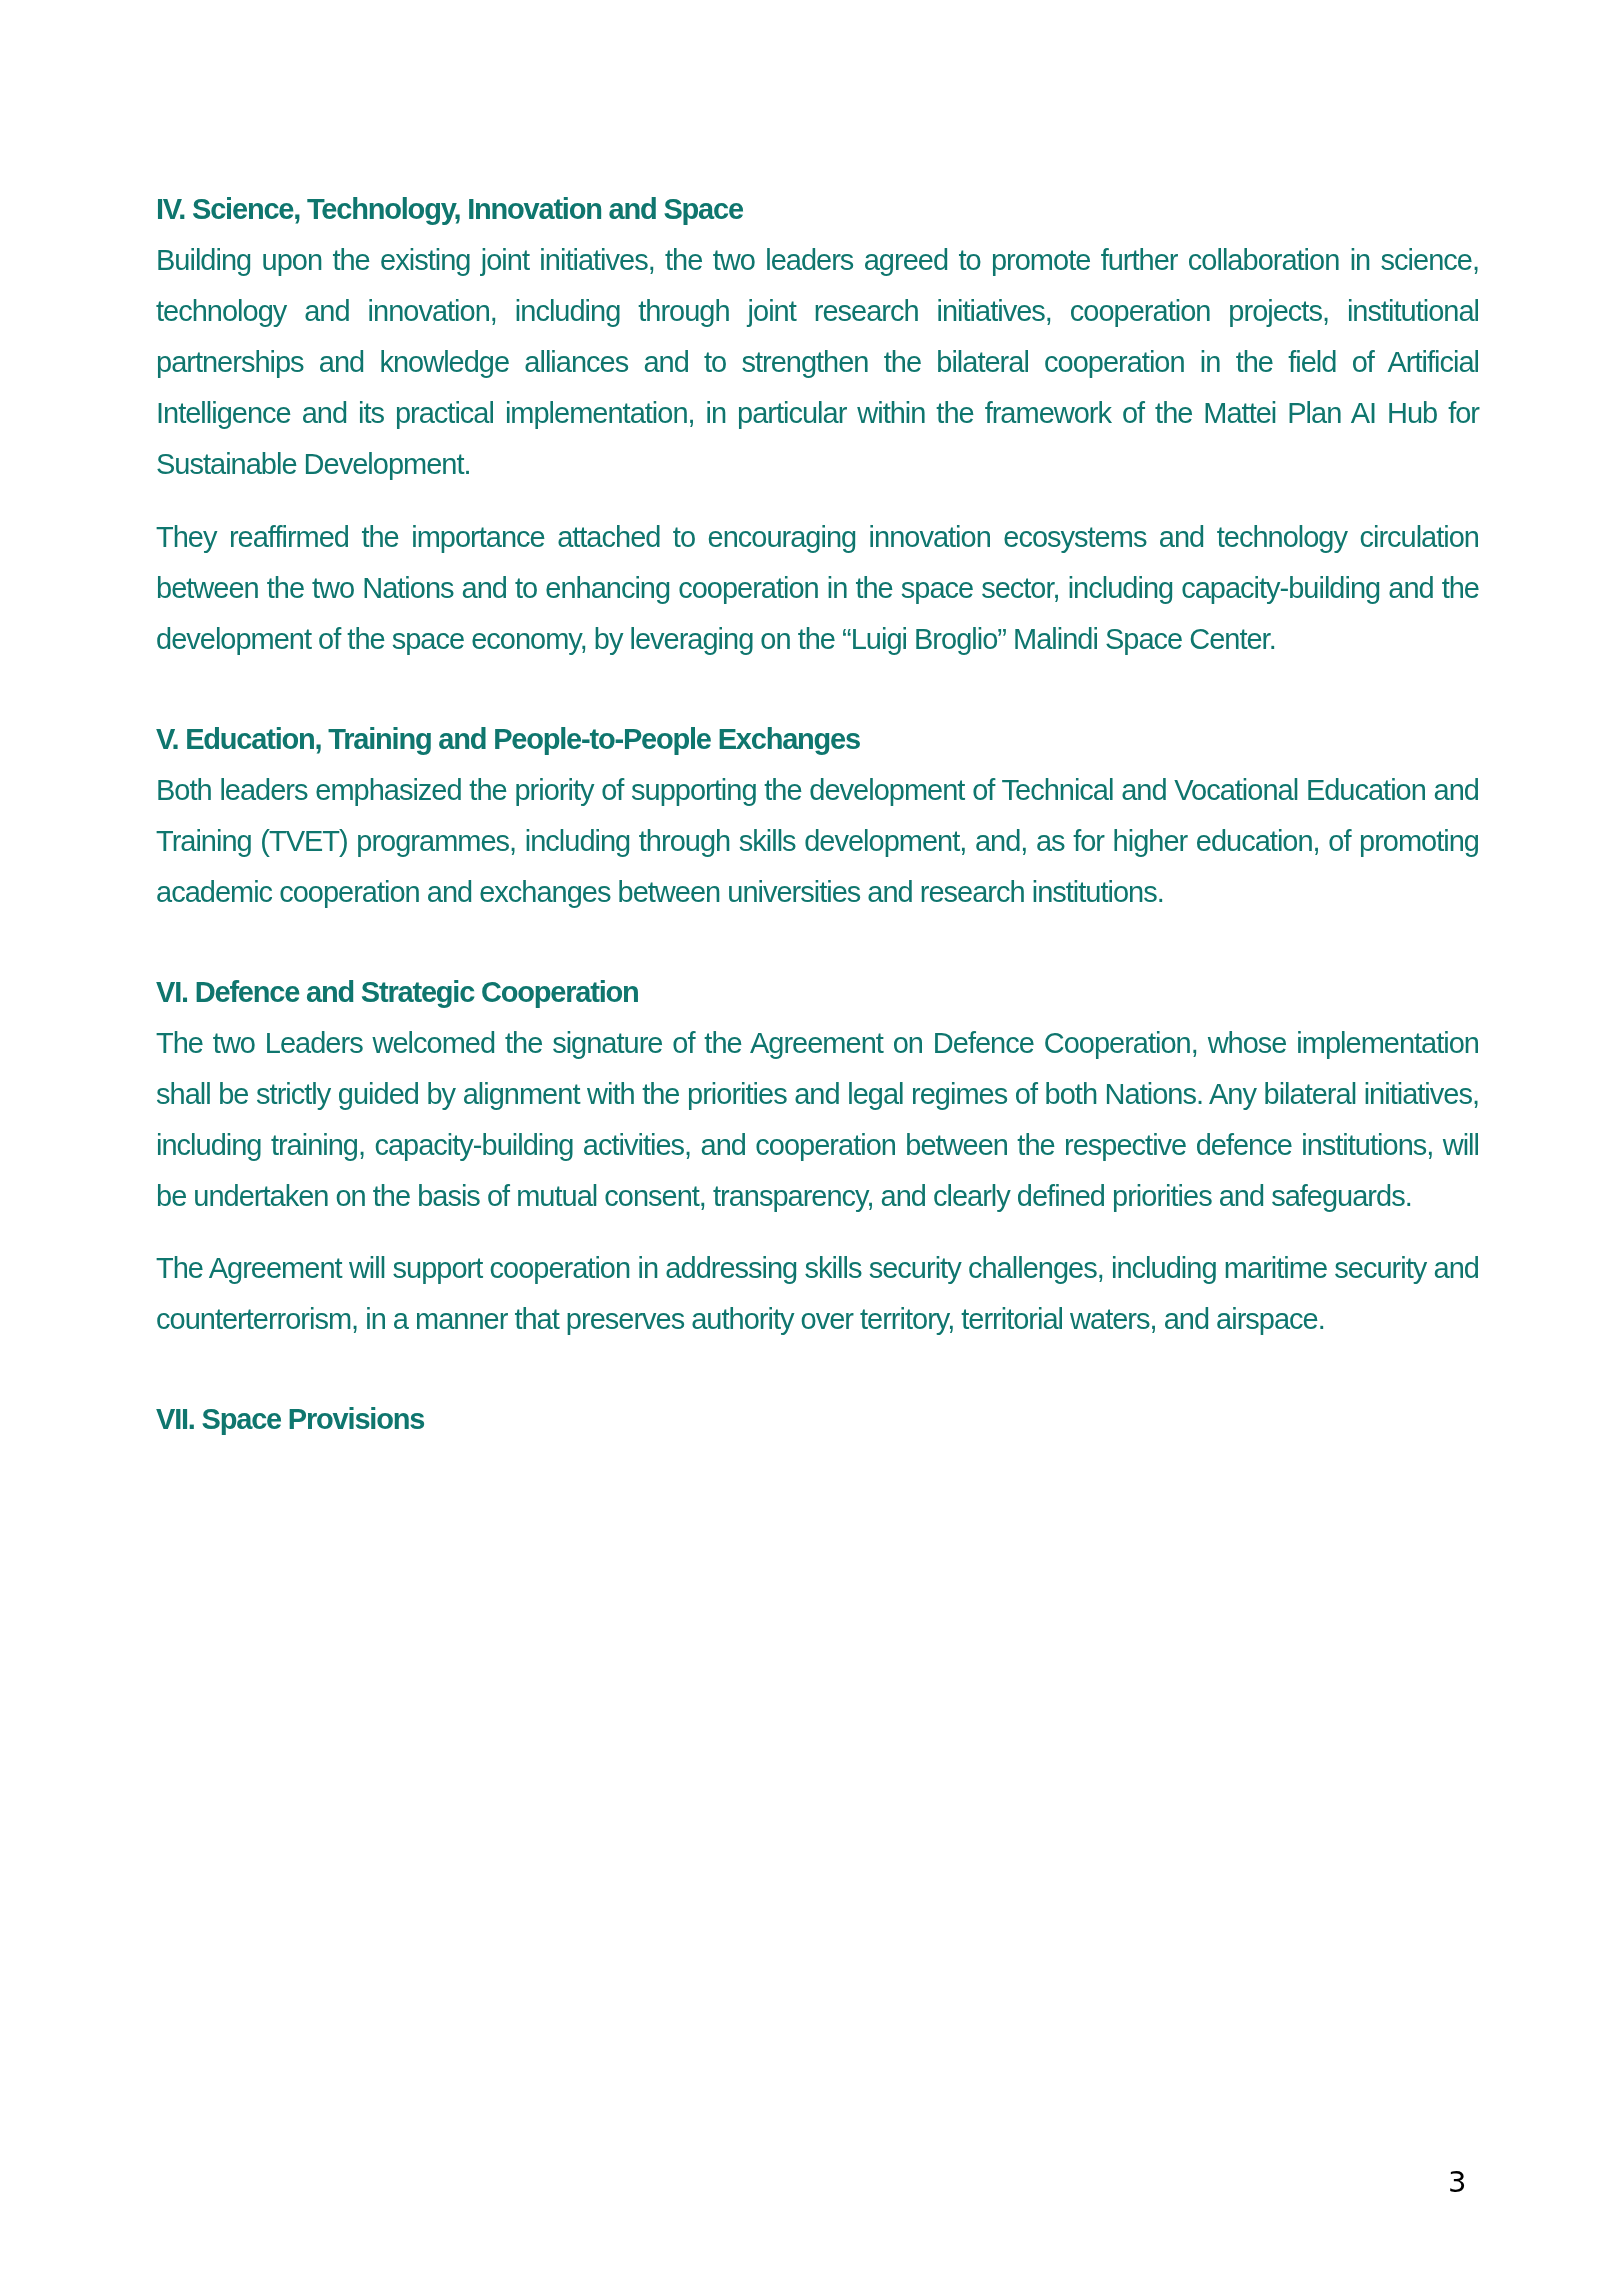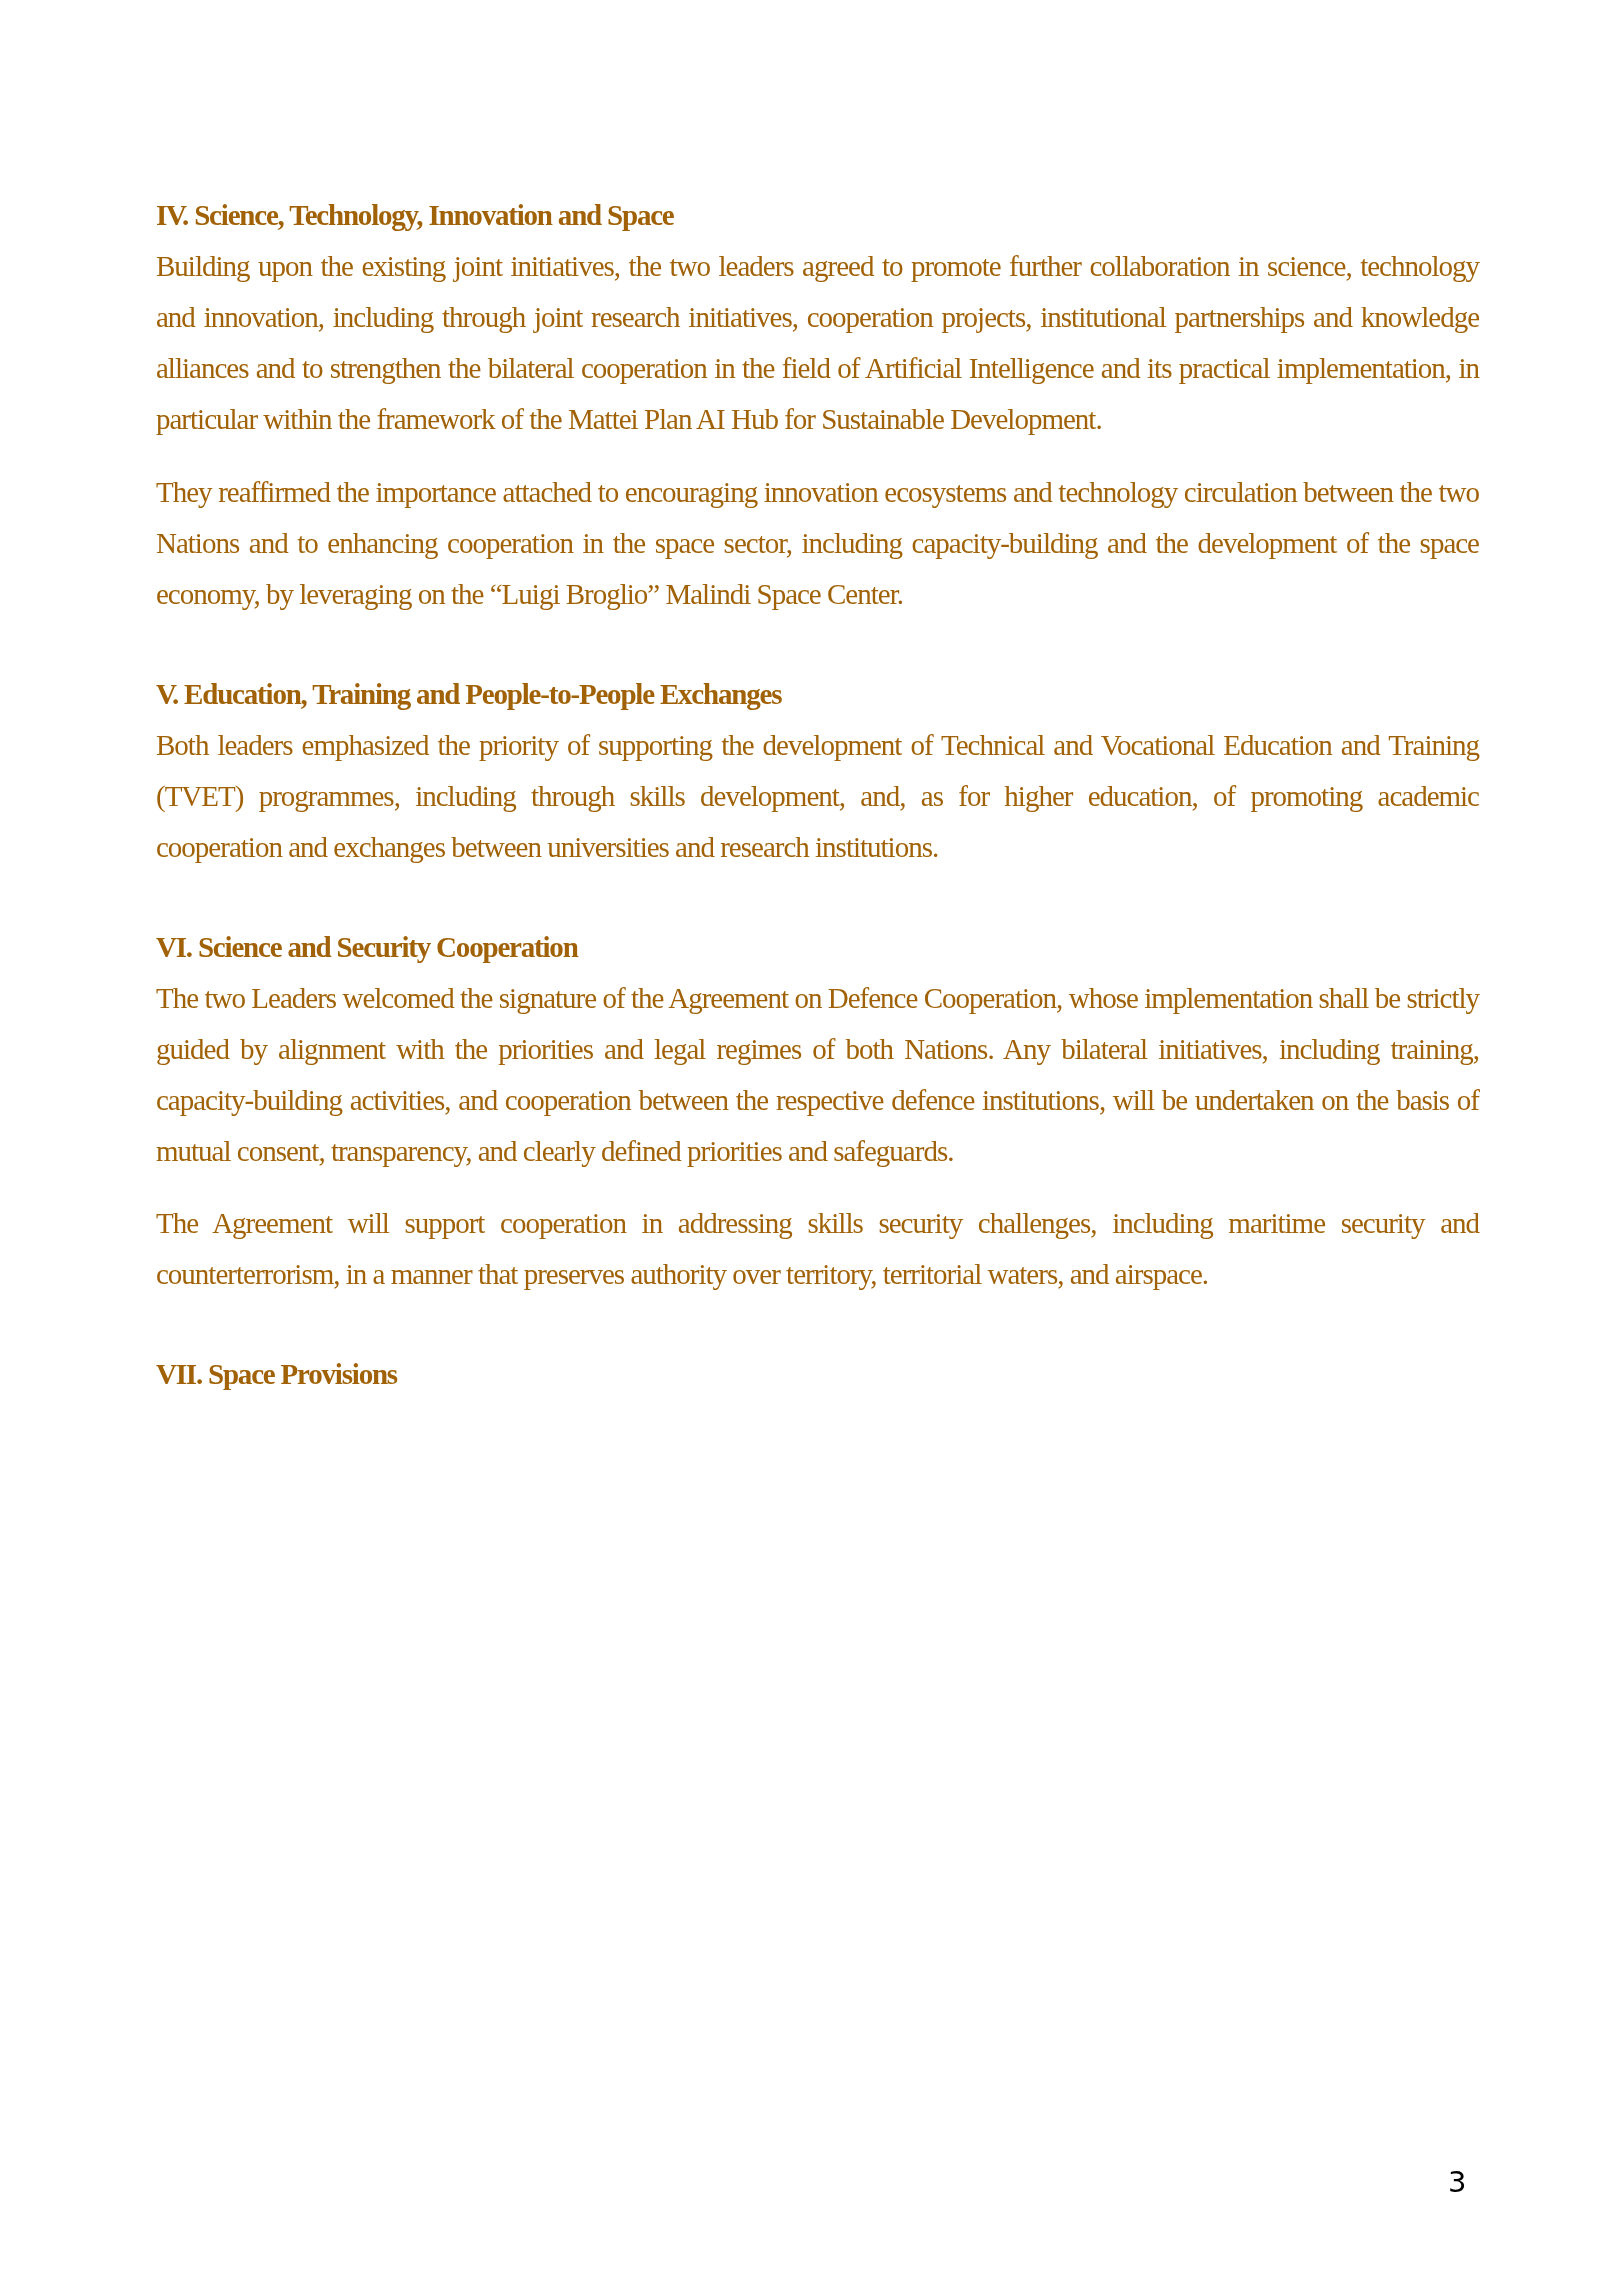--- a/index.html
+++ b/index.html
@@ -1,23 +1,23 @@
 <!DOCTYPE html>
 <html style="font-size:10.5px"><head>
 <meta charset="utf-8">
 <style>
   html, body { margin: 0; padding: 0; background: #ffffff; }
   body { width: 1623px; height: 2295px; position: relative; overflow: hidden; }
   .page {
     position: absolute;
     left: 156px;
-    top: 190px;
+    top: 184px;
     width: 1323px;
-    font-family: Liberation Serif, serif;
-    color: #a16207;
+    font-family: Liberation Sans, sans-serif;
+    color: #0f766e;
     font-size: 29px;
     line-height: 51px;
     letter-spacing: -1px;
     word-spacing: 0px;
   }
   .section { margin: 0 0 49px 0; }
   .heading {
     font-weight: bold;
     margin: 0;
     font-size: 29px;
@@ -49,21 +49,21 @@
     <p class="para">Building upon the existing joint initiatives, the two leaders agreed to promote further collaboration in science, technology and innovation, including through joint research initiatives, cooperation projects, institutional partnerships and knowledge alliances and to strengthen the bilateral cooperation in the field of Artificial Intelligence and its practical implementation, in particular within the framework of the Mattei Plan AI Hub for Sustainable Development.</p>
     <p class="para">They reaffirmed the importance attached to encouraging innovation ecosystems and technology circulation between the two Nations and to enhancing cooperation in the space sector, including capacity-building and the development of the space economy, by leveraging on the “Luigi Broglio” Malindi Space Center.</p>
   </div>
 
   <div class="section">
     <p class="heading">V. Education, Training and People-to-People Exchanges</p>
     <p class="para">Both leaders emphasized the priority of supporting the development of Technical and Vocational Education and Training (TVET) programmes, including through skills development, and, as for higher education, of promoting academic cooperation and exchanges between universities and research institutions.</p>
   </div>
 
   <div class="section">
-    <p class="heading">VI. Science and Security Cooperation</p>
+    <p class="heading">VI. Defence and Strategic Cooperation</p>
     <p class="para">The two Leaders welcomed the signature of the Agreement on Defence Cooperation, whose implementation shall be strictly guided by alignment with the priorities and legal regimes of both Nations. Any bilateral initiatives, including training, capacity-building activities, and cooperation between the respective defence institutions, will be undertaken on the basis of mutual consent, transparency, and clearly defined priorities and safeguards.</p>
     <p class="para">The Agreement will support cooperation in addressing skills security challenges, including maritime security and counterterrorism, in a manner that preserves authority over territory, territorial waters, and airspace.</p>
   </div>
 
   <div class="section">
     <p class="heading">VII. Space Provisions</p>
   </div>
 
 </div>
 

